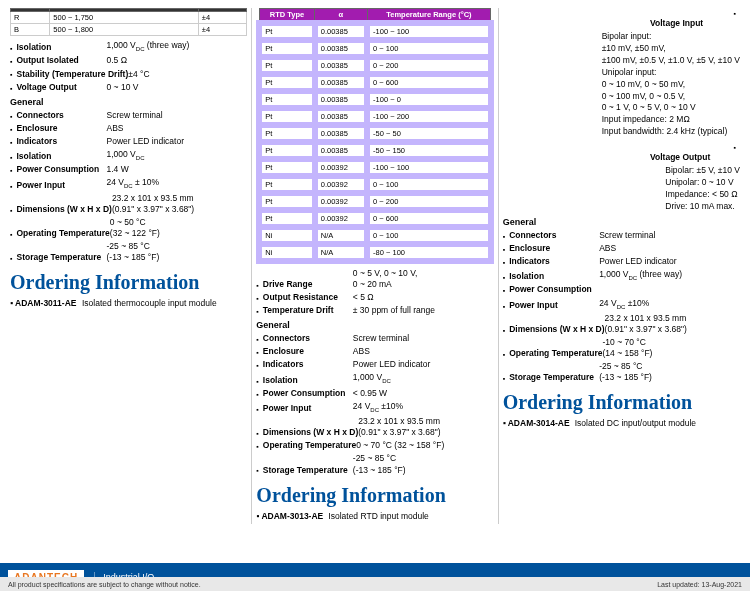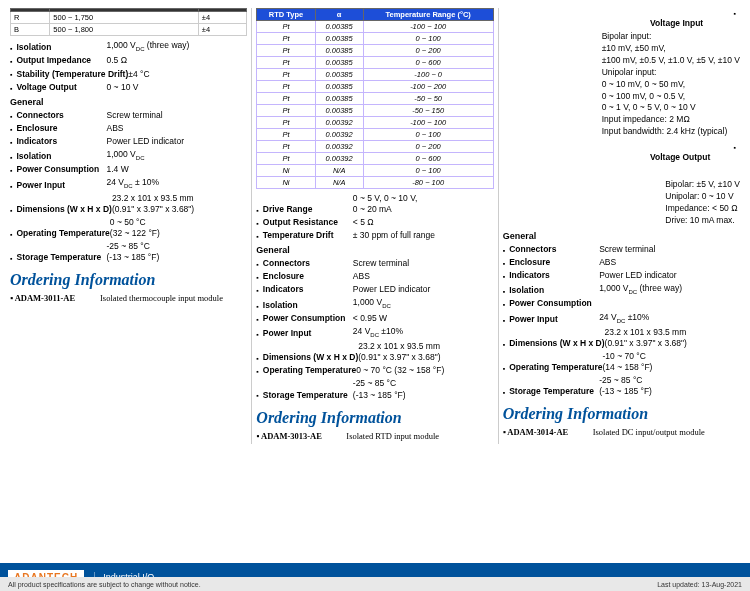--- a/index.html
+++ b/index.html
@@ -26,25 +26,24 @@
     .col:last-child { border-right: none; }
     
     h3.section-title {
       font-size: 9px;
       font-weight: bold;
       margin-bottom: 3px;
       margin-top: 2px;
       color: #000;
     }
     h2.ordering-title {
-      font-size: 16px;
+      font-size: 20px;
       font-weight: bold;
       color: #00529b;
       font-family: 'Times New Roman', serif;
-      font-style: italic;
       margin-top: 8px;
       margin-bottom: 4px;
     }
     
     .spec-list {
       list-style: none;
       padding: 0;
       margin: 0 0 4px 0;
     }
     .spec-list li {
@@ -70,32 +69,30 @@
       flex: 1;
     }
     
     table.rtd-table {
       border-collapse: collapse;
       width: 100%;
       margin-bottom: 4px;
       font-size: 7.5px;
     }
     table.rtd-table th {
-      background: #1d4ed8;
+      background: #a21caf;
       color: #fff;
       padding: 1px 3px;
       font-weight: bold;
       text-align: center;
       border: 1px solid #666;
     }
     table.rtd-table td {
-      border: 1px solid #c4b5fd;
+      border: 6px solid #c4b5fd;
       padding: 1px 3px;
-      text-align: center;
-      font-style: italic;
     }
     
     .range-table {
       border-collapse: collapse;
       width: 100%;
       margin-bottom: 4px;
       font-size: 7.5px;
     }
     .range-table th {
       background: #333;
@@ -103,23 +100,22 @@
       padding: 1px 3px;
       border: 1px solid #666;
     }
     .range-table td {
       border: 1px solid #ccc;
       padding: 1px 3px;
     }
 
     .ordering-item {
       display: flex;
-      gap: 20px;
+      gap: 2px;
       margin-bottom: 3px;
-      font-family: Liberation Serif, serif;
     }
     .ordering-code {
       font-weight: bold;
       min-width: 70px;
       flex-shrink: 0;
     }
     .ordering-desc {
       flex: 1;
     }
     
@@ -206,21 +202,21 @@
         </tr>
       </tbody>
     </table>
 
     <ul class="spec-list">
       <li>
         <span class="spec-label">Isolation</span>
         <span class="spec-value">1,000 V<sub>DC</sub> (three way)</span>
       </li>
       <li>
-        <span class="spec-label">Output Impedance</span>
+        <span class="spec-label">Output Isolated</span>
         <span class="spec-value">0.5 Ω</span>
       </li>
       <li>
         <span class="spec-label">Stability (Temperature Drift)</span>
         <span class="spec-value">±4 °C</span>
       </li>
       <li>
         <span class="spec-label">Voltage Output</span>
         <span class="spec-value">0 ~ 10 V</span>
       </li>
@@ -436,21 +432,21 @@
           Unipolar input:<br>
           0 ~ 10 mV, 0 ~ 50 mV,<br>0 ~ 100 mV, 0 ~ 0.5 V,<br>0 ~ 1 V, 0 ~ 5 V, 0 ~ 10 V<br>
           Input impedance: 2 MΩ<br>
           Input bandwidth: 2.4 kHz (typical)
         </div>
       </li>
       <li style="margin-top: 4px; flex-direction: column; padding-left: 12px;">
         <div style="display:flex;">
           <span style="font-weight:bold; min-width: 90px;">Voltage Output</span>
         </div>
-        <div style="padding-left: 0; margin-top: 16px; line-height: 1.4;">
+        <div style="padding-left: 0; margin-top: 2px; line-height: 1.4;">
           Bipolar: ±5 V, ±10 V<br>
           Unipolar: 0 ~ 10 V<br>
           Impedance: &lt; 50 Ω<br>
           Drive: 10 mA max.
         </div>
       </li>
     </ul>
 
     <h3 class="section-title">General</h3>
 

